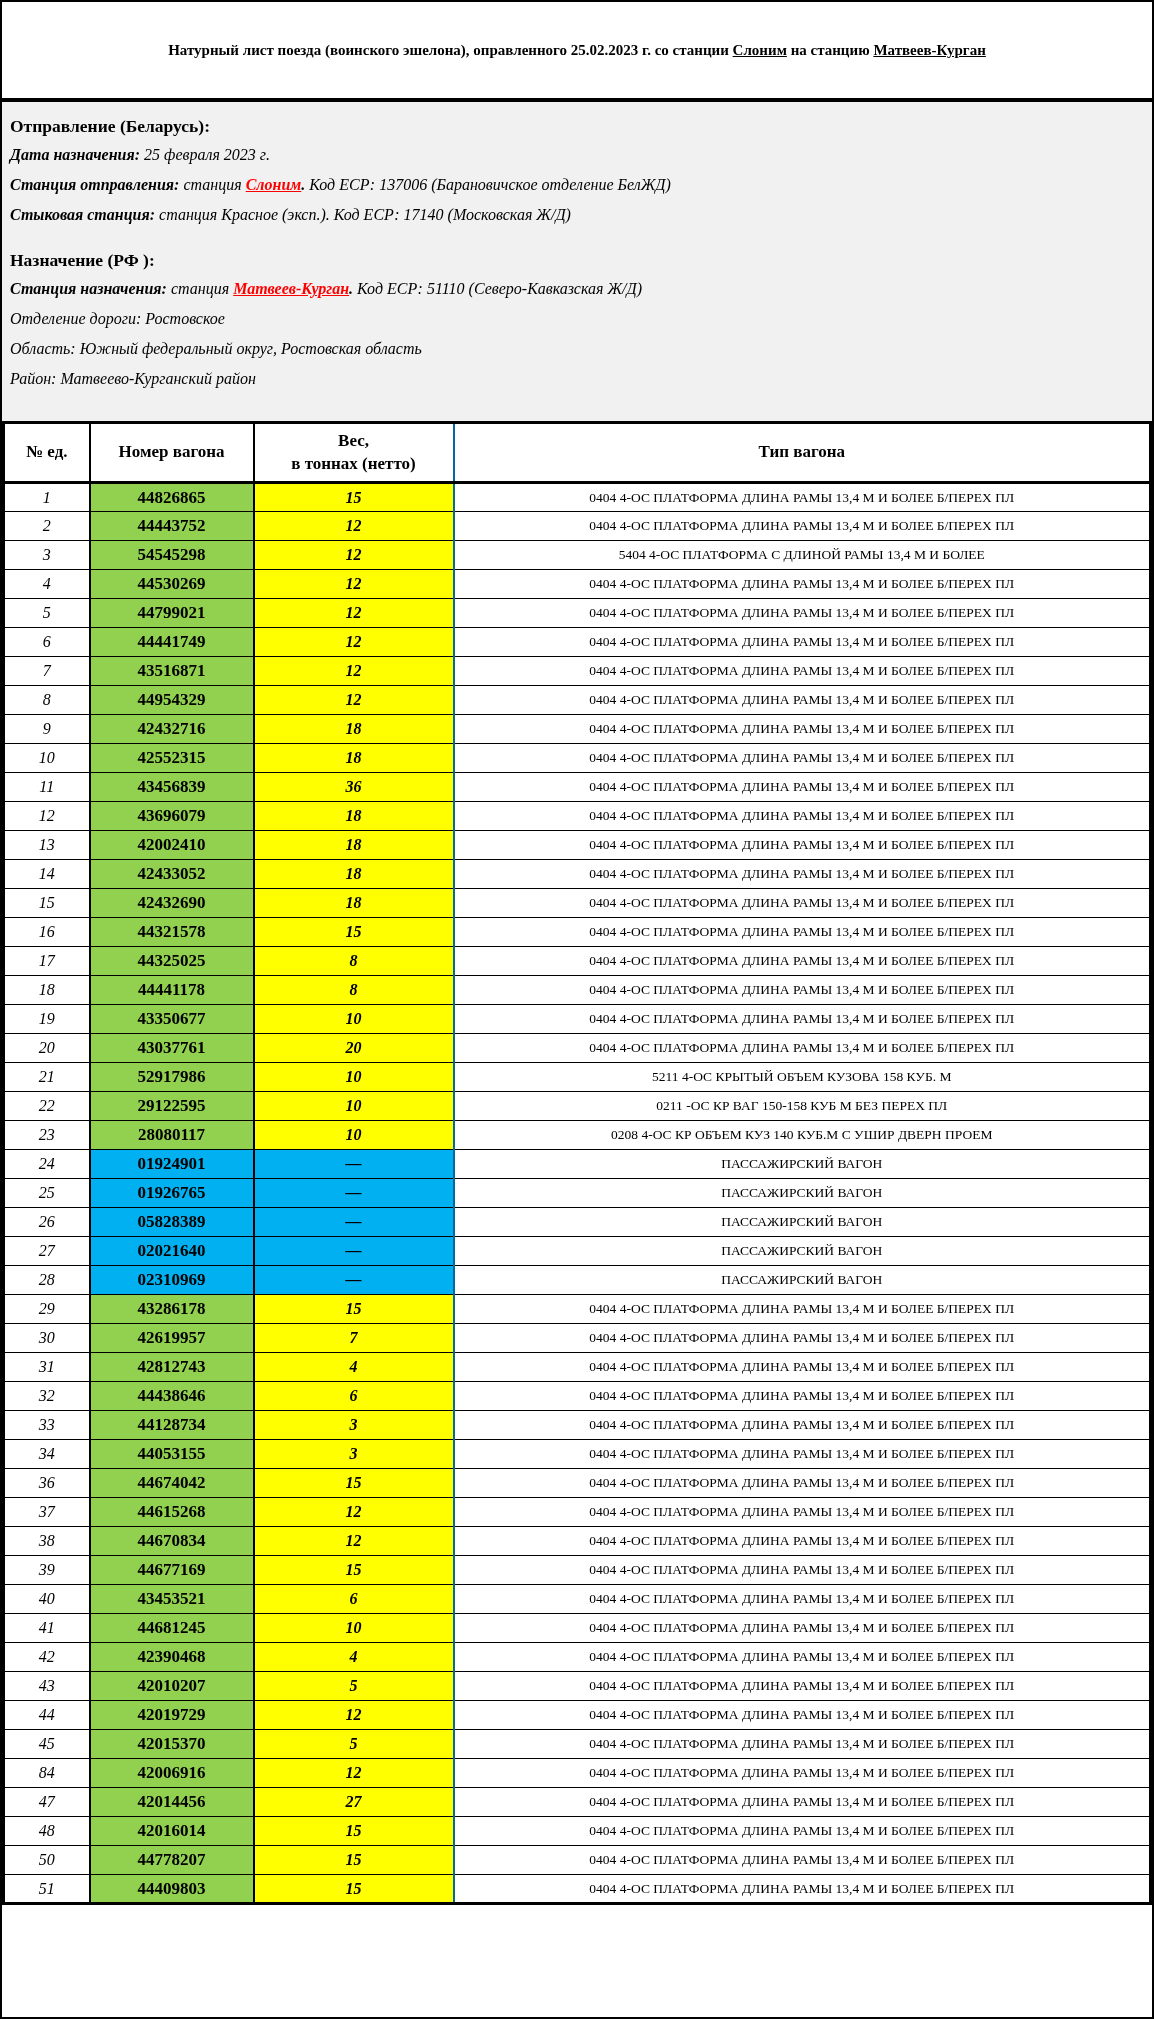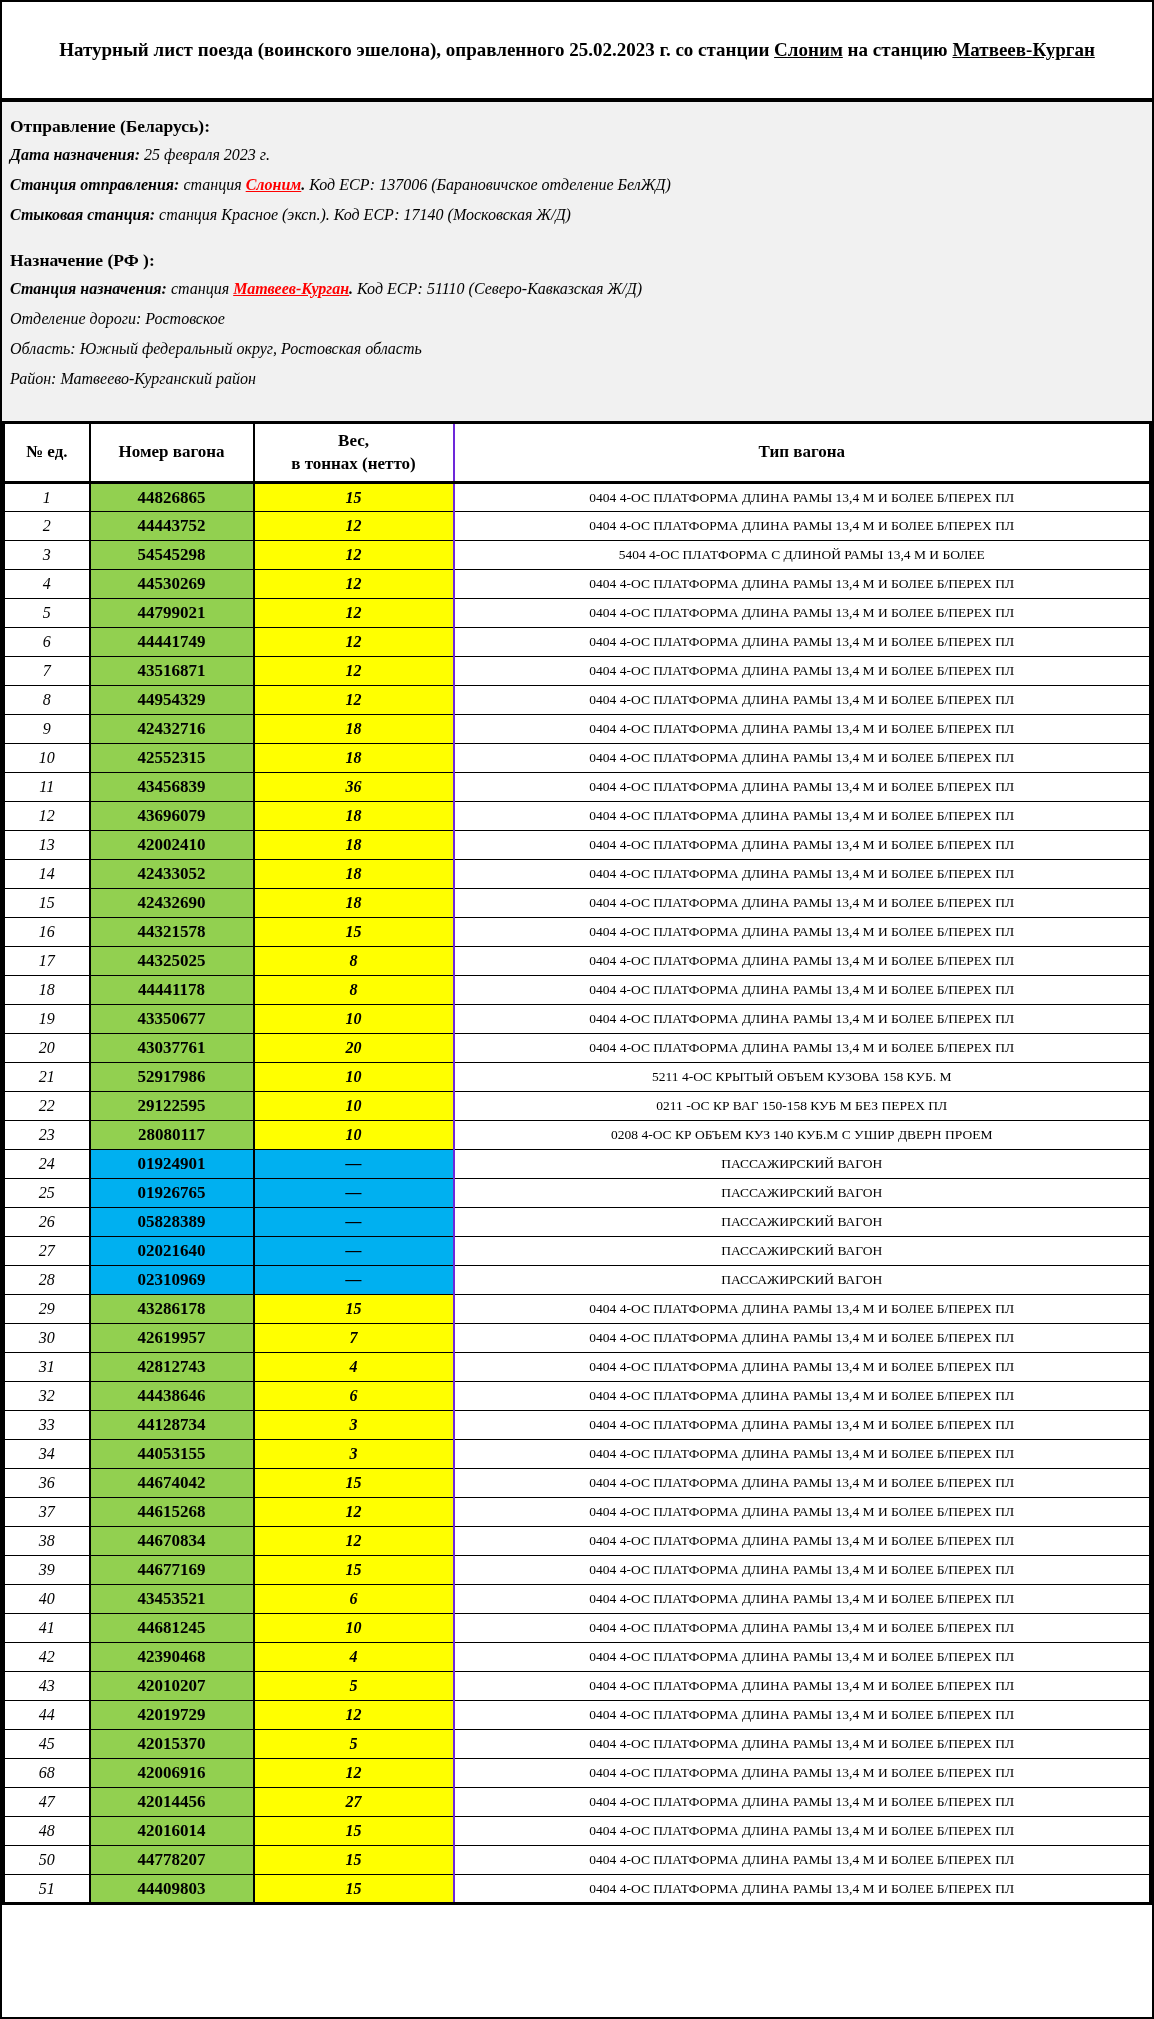--- a/index.html
+++ b/index.html
@@ -8,21 +8,21 @@
     width: 1154px; height: 2019px;
     border: 2px solid #000;
     font-family: "Liberation Serif", "DejaVu Serif", serif;
     background: #fff;
     overflow: hidden;
   }
   .title-block {
     height: 96px;
     display: flex; align-items: center; justify-content: center;
     text-align: center;
-    font-weight: bold; font-size: 19px; line-height: 1.65;
+    font-weight: bold; font-size: 15px; line-height: 1.65;
     padding: 0 28px;
   }
   .u { text-decoration: underline; }
   .divider { height: 4px; background: #000; }
   .info {
     background: var(--info-bg, #f1f1f1);
     height: 319px;
     padding: 10px 10px 0 8px;
     font-size: 16px;
   }
@@ -60,21 +60,21 @@
   .wagons col.c3 { width: 200px; }
   .wagons thead th {
     height: 60px;
     border-bottom: 3px solid #000;
     font-size: 17px; font-weight: bold;
     background: #fff;
     line-height: 1.35;
   }
   .wagons th:nth-child(1), .wagons td:nth-child(1) { border-right: 2px solid #000; }
   .wagons th:nth-child(2), .wagons td:nth-child(2) { border-right: 2px solid #000; }
-  .wagons th:nth-child(3), .wagons td:nth-child(3) { border-right: 2px solid #6d28d9; }
+  .wagons th:nth-child(3), .wagons td:nth-child(3) { border-right: 2px solid #0369a1; }
   .wagons tbody td { height: 29px; }
   .cell-n { font-style: italic; font-size: 16px; }
   .cell-wagon { font-weight: bold; font-size: 17px; }
   .cell-weight { font-weight: bold; font-style: italic; font-size: 16px; }
   .cell-type { font-size: 13.5px; }
   .bg-green { background: var(--green, #92D050); }
   .bg-yellow { background: var(--yellow, #FFFF00); }
   .bg-blue { background: var(--blue, #00B0F0); }
 </style>
 </head>
@@ -407,21 +407,21 @@
           <td class="cell-weight bg-yellow">12</td>
           <td class="cell-type">0404 4-ОС ПЛАТФОРМА ДЛИНА РАМЫ 13,4 М И БОЛЕЕ Б/ПЕРЕХ ПЛ</td>
         </tr>
         <tr>
           <td class="cell-n">45</td>
           <td class="cell-wagon bg-green">42015370</td>
           <td class="cell-weight bg-yellow">5</td>
           <td class="cell-type">0404 4-ОС ПЛАТФОРМА ДЛИНА РАМЫ 13,4 М И БОЛЕЕ Б/ПЕРЕХ ПЛ</td>
         </tr>
         <tr>
-          <td class="cell-n">68</td>
+          <td class="cell-n">84</td>
           <td class="cell-wagon bg-green">42006916</td>
           <td class="cell-weight bg-yellow">12</td>
           <td class="cell-type">0404 4-ОС ПЛАТФОРМА ДЛИНА РАМЫ 13,4 М И БОЛЕЕ Б/ПЕРЕХ ПЛ</td>
         </tr>
         <tr>
           <td class="cell-n">47</td>
           <td class="cell-wagon bg-green">42014456</td>
           <td class="cell-weight bg-yellow">27</td>
           <td class="cell-type">0404 4-ОС ПЛАТФОРМА ДЛИНА РАМЫ 13,4 М И БОЛЕЕ Б/ПЕРЕХ ПЛ</td>
         </tr>

